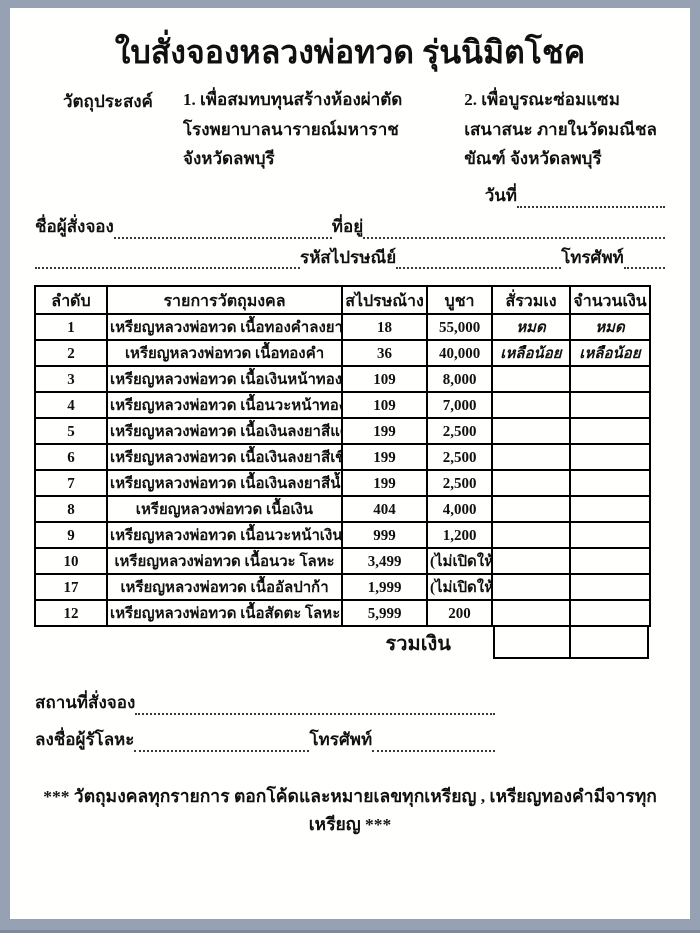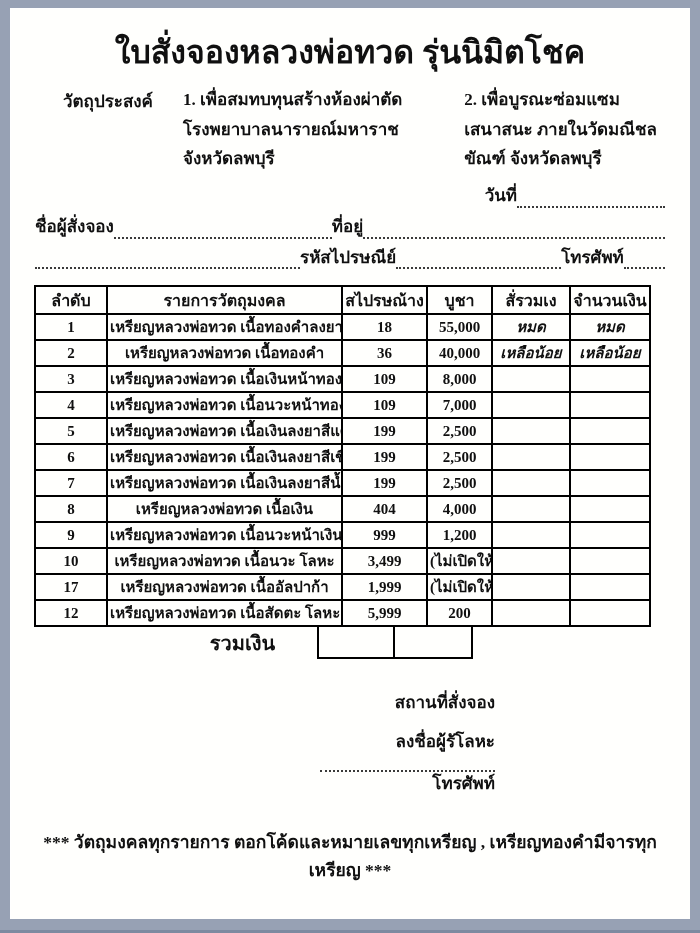--- a/index.html
+++ b/index.html
@@ -59,32 +59,32 @@
   table.order th{height:26px;font-size:16px;font-weight:bold;text-align:center;}
   table.order td{height:23px;font-size:15px;font-weight:bold;text-align:center;}
   td.c-item{text-align:left;padding-left:9px;}
   td.c-order,td.c-amount{font-style:italic;font-size:14px;}
   td.small{font-size:11px;font-weight:bold;}
   col.c1{width:72px;}col.c2{width:235px;}col.c3{width:85px;}
   col.c4{width:65px;}col.c5{width:78px;}col.c6{width:80px;}
 
   .total-row{
     width:615px;margin-left:-1px;
-    display:flex;justify-content:center;align-items:stretch;
+    display:flex;justify-content:flex-end;align-items:stretch;
   }
   .total-label{
     font-size:20px;font-weight:bold;
     align-self:center;margin-right:42px;
   }
   .total-cells{display:flex;border:2px solid #000;border-top:none;height:30px;}
   .total-cell-1{width:74px;border-right:2px solid #000;}
   .total-cell-2{width:76px;}
 
   .bottom-lines{margin-top:32px;font-size:17px;font-weight:bold;}
-  .half{width:460px;flex-direction:column;}
+  .half{width:460px;}
   .note{
     margin-top:30px;text-align:center;
     font-size:17.5px;font-weight:bold;
   }
 </style>
 </head>
 <body>
 
 <div class="frame">
   <div class="page">

